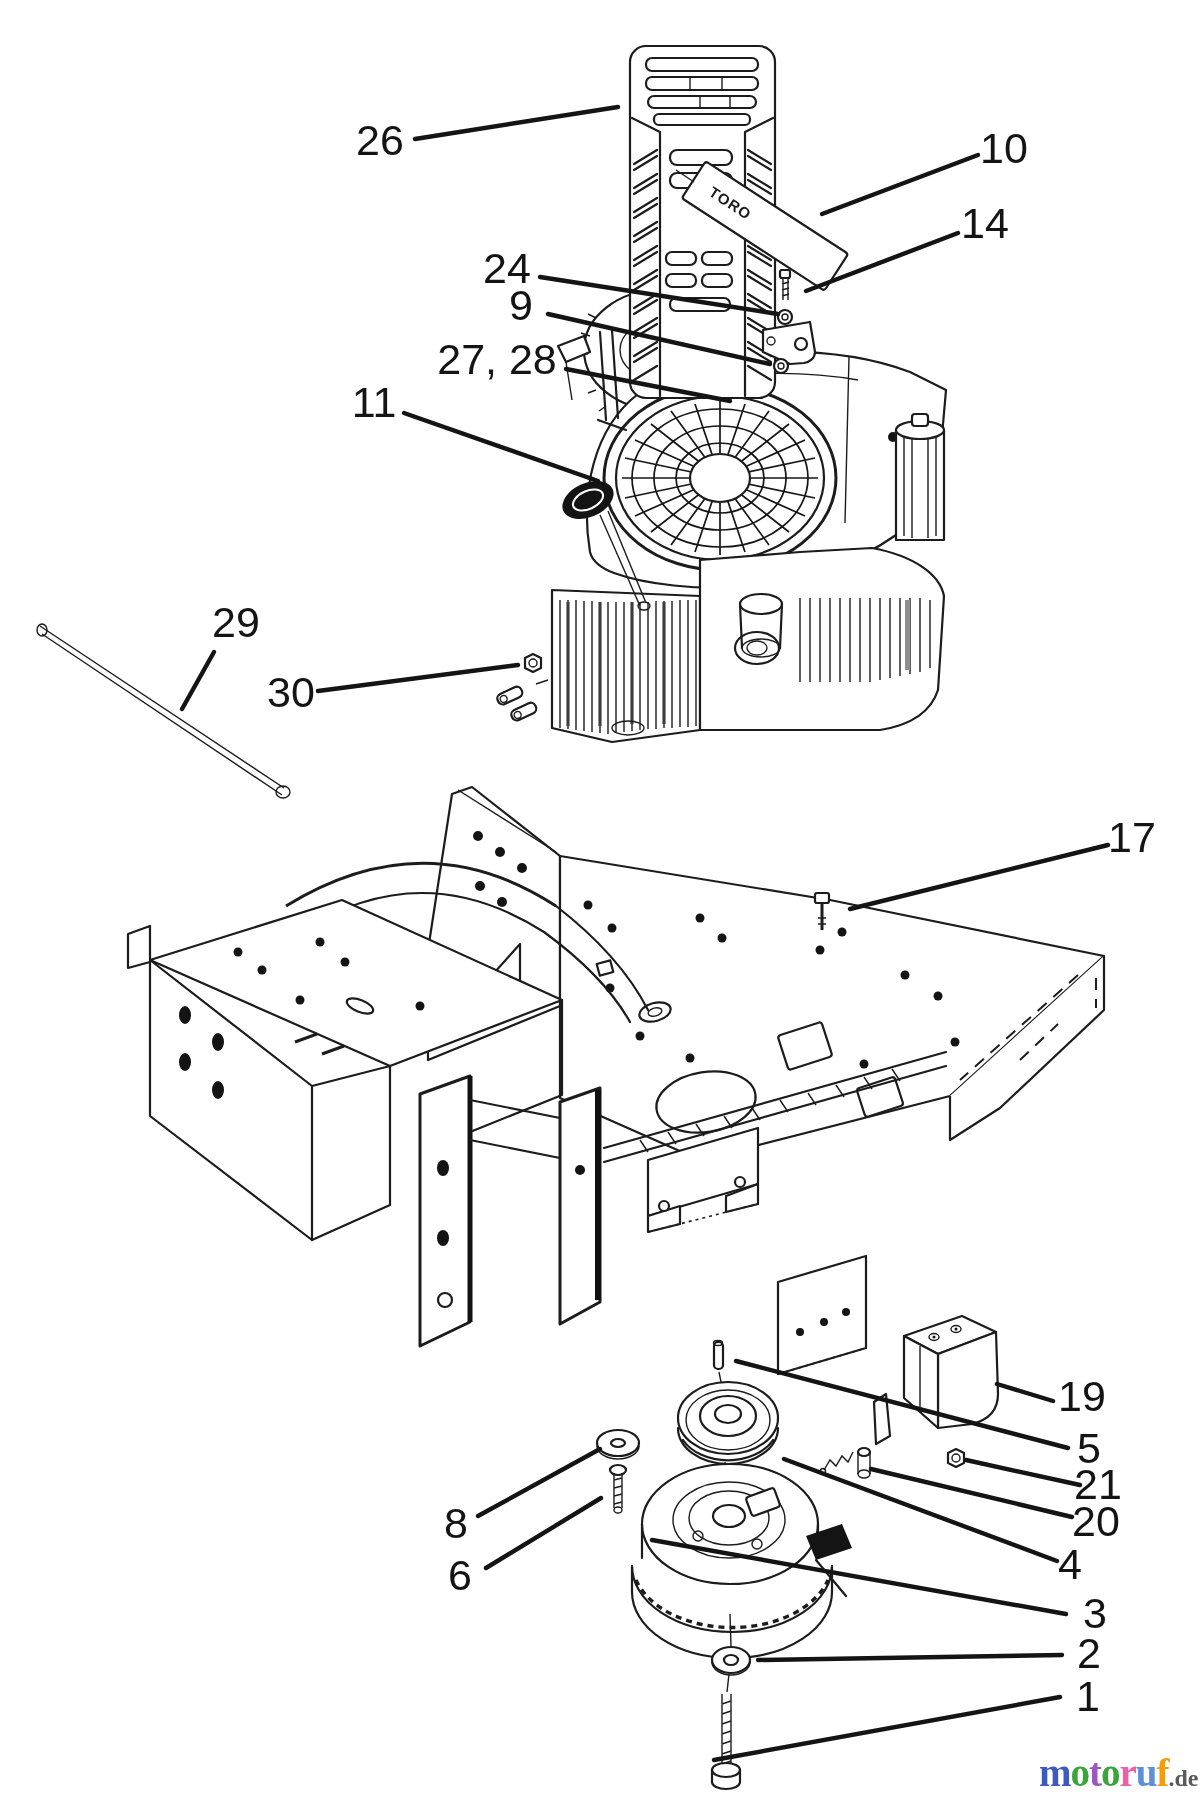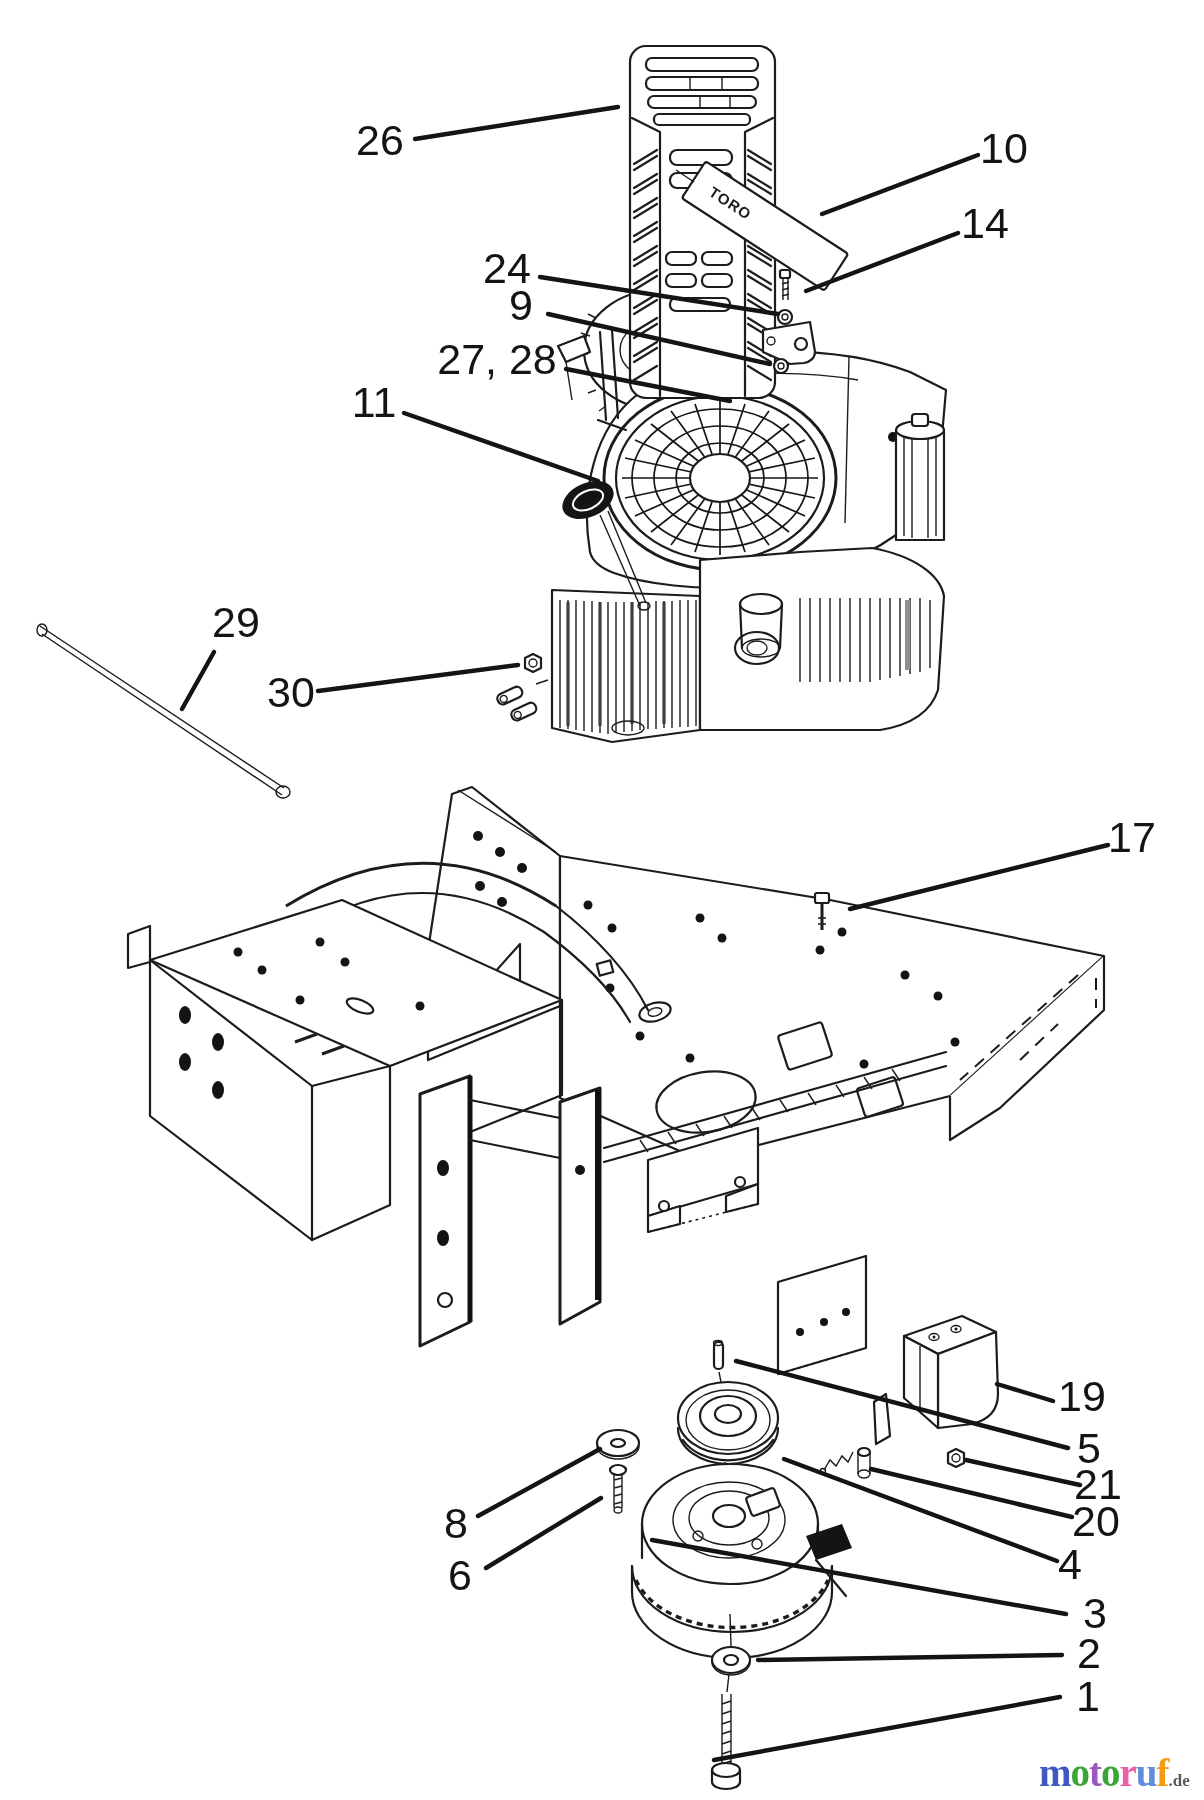--- a/index.html
+++ b/index.html
@@ -15,21 +15,21 @@
   .k{fill:#141414;stroke:none;}
   .g{fill:#8f8f8f;stroke:none;}
   .dash{stroke:#1c1c1c;fill:none;stroke-width:2;stroke-dasharray:12 9;}
   .dot3{stroke:#1c1c1c;fill:none;stroke-width:1.6;stroke-dasharray:3 4;}
   #callouts line{stroke:#141414;stroke-width:4.4;stroke-linecap:round;}
   #callouts text{font:43px "Liberation Sans",sans-serif;fill:#141414;
                  text-anchor:middle;dominant-baseline:middle;}
   .tagtext{font:700 15px "Liberation Sans",sans-serif;fill:#1c1c1c;letter-spacing:1px;}
   .logo{position:absolute;left:1039px;top:1753px;font-family:"Liberation Serif",serif;
         font-weight:700;font-size:39px;line-height:1;letter-spacing:-1px;white-space:nowrap;}
-  .logo .suffix{font-size:17px;letter-spacing:0;}
+  .logo .suffix{font-size:24px;letter-spacing:0;}
 </style>
 </head>
 <body>
 
 <div class="stage">
 <svg id="art" viewBox="0 0 1204 1800" width="1204" height="1800">
 
   <g>
     <ellipse class="w" cx="660" cy="350" rx="76" ry="60"></ellipse>
     <ellipse class="s1" cx="660" cy="350" rx="40" ry="30"></ellipse>

